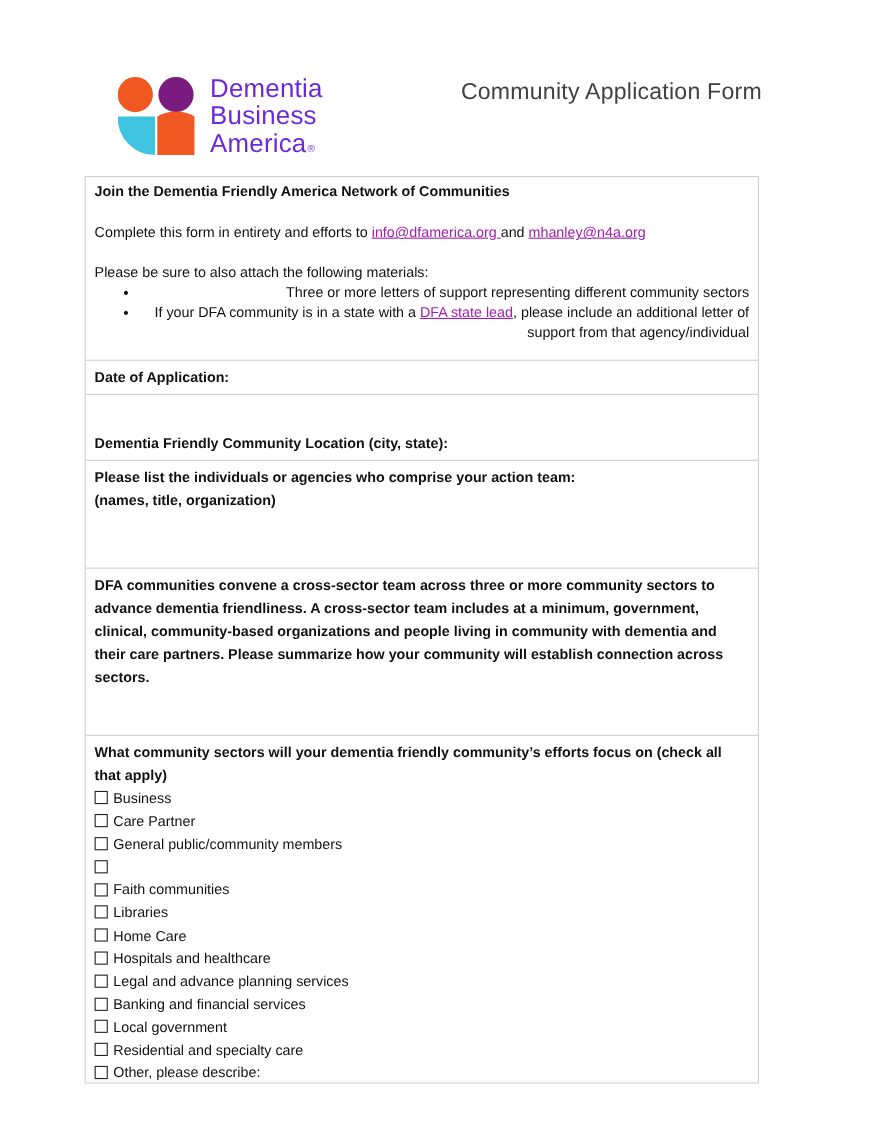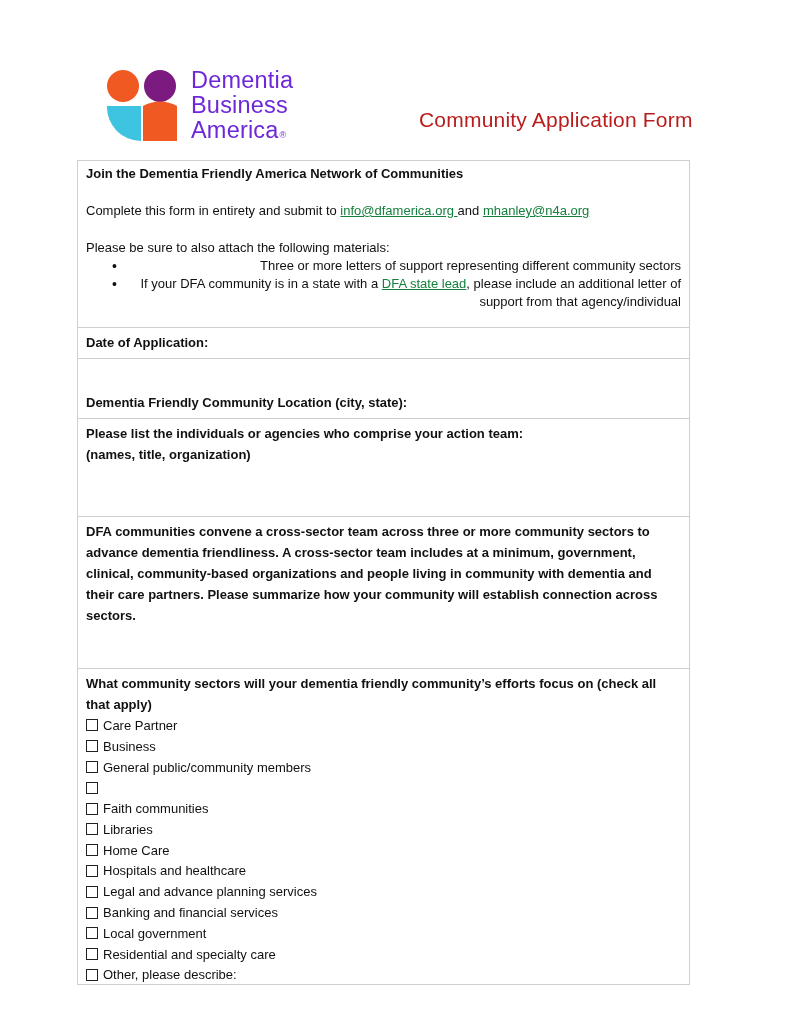--- a/index.html
+++ b/index.html
@@ -3,37 +3,37 @@
 <meta charset="utf-8">
 <style>
   html, body { margin: 0; padding: 0; background: #ffffff; }
   body { width: 791px; height: 1024px; position: relative; overflow: hidden;
          font-family: "Liberation Sans", sans-serif; color: #111; }
   .logo { position: absolute; left: 107px; top: 70px; width: 210px; height: 75px; }
   .logo-mark { position: absolute; left: 0; top: 0; width: 70px; height: 72px; }
   .logo-text { position: absolute; left: 84px; top: -2px; font-size: 23.5px; line-height: 25px;
                color: #6d28d9; letter-spacing: 0.2px; }
   .logo-text .reg { font-size: 9px; vertical-align: baseline; margin-left: 1px; }
-  .doc-title { position: absolute; left: 419px; top: 72px; font-size: 21px; color: #b91c1c;
-               letter-spacing: 0.2px; margin-top: 36px; }
+  .doc-title { position: absolute; left: 419px; top: 72px; font-size: 21px; color: #404040;
+               letter-spacing: 0.2px; }
   .form-table { position: absolute; left: 77px; top: 160px; width: 613px; border: 1px solid #cfcfcf;
                 box-sizing: border-box; }
   .row { border-bottom: 1px solid #cfcfcf; box-sizing: border-box; padding: 4px 8px 0 8px;
          font-size: 13px; line-height: 18px; }
   .row:last-child { border-bottom: none; }
   .b { font-weight: bold; }
   .r-intro { height: 167px; }
   .r-date { height: 31px; padding-top: 6px; }
   .r-loc { height: 30px; padding-top: 5px; margin-top: 30px; }
   .r-team { height: 98px; padding-top: 4px; line-height: 21px; }
   .r-cross { height: 152px; padding-top: 4px; line-height: 21px; }
   .r-sectors { height: 315px; padding-top: 4px; line-height: 21px; }
   p { margin: 0; }
   .gap { height: 19px; }
-  a.link { color: #15803d; text-decoration: underline; }
+  a.link { color: #a21caf; text-decoration: underline; }
   ul { margin: 0; padding-left: 48px; list-style: none; }
   ul li { position: relative; text-align: right; }
   ul li::before { content: "\2022"; position: absolute; left: -22px; top: 0; font-size: 14px; }
   .cb-item { display: flex; align-items: center; height: 20.8px; font-size: 13px; }
   .cb { width: 12px; height: 12px; border: 1.4px solid #222; box-sizing: border-box;
         margin-right: 5px; flex: none; background: #fff; }
 </style>
 </head>
 <body>
 
@@ -51,21 +51,21 @@
   </div>
 </div>
 
 <div class="doc-title">Community Application Form</div>
 
 <div class="form-table">
 
   <div class="row r-intro">
     <p class="b">Join the Dementia Friendly America Network of Communities</p>
     <div class="gap"></div>
-    <p><span>Complete this form in entirety and submit to </span><a class="link">info@dfamerica.org </a><span>and </span><a class="link">mhanley@n4a.org</a></p>
+    <p><span>Complete this form in entirety and efforts to </span><a class="link">info@dfamerica.org </a><span>and </span><a class="link">mhanley@n4a.org</a></p>
     <div class="gap"></div>
     <p>Please be sure to also attach the following materials:</p>
     <ul>
       <li>Three or more letters of support representing different community sectors</li>
       <li><span>If your DFA community is in a state with a </span><a class="link">DFA state lead</a><span>, please include an additional letter of support from that agency/individual</span></li>
     </ul>
   </div>
 
   <div class="row r-date b">
     <span>Date of Application:</span>
@@ -82,25 +82,25 @@
 
   <div class="row r-cross b">
     <p>DFA communities convene a cross-sector team across three or more community sectors to advance dementia friendliness.  A cross-sector team includes at a minimum, government, clinical, community-based organizations and people living in community with dementia and their care partners. Please summarize how your community will establish connection across sectors.</p>
   </div>
 
   <div class="row r-sectors">
     <p class="b">What community sectors will your dementia friendly community’s efforts focus on (check all that apply)</p>
     <div id="sector-list">
         <label class="cb-item">
           <span class="cb"></span>
-          <span>Care Partner</span>
+          <span>Business</span>
         </label>
         <label class="cb-item">
           <span class="cb"></span>
-          <span>Business</span>
+          <span>Care Partner</span>
         </label>
         <label class="cb-item">
           <span class="cb"></span>
           <span>General public/community members</span>
         </label>
         <label class="cb-item">
           <span class="cb"></span>
         </label>
         <label class="cb-item">
           <span class="cb"></span>

